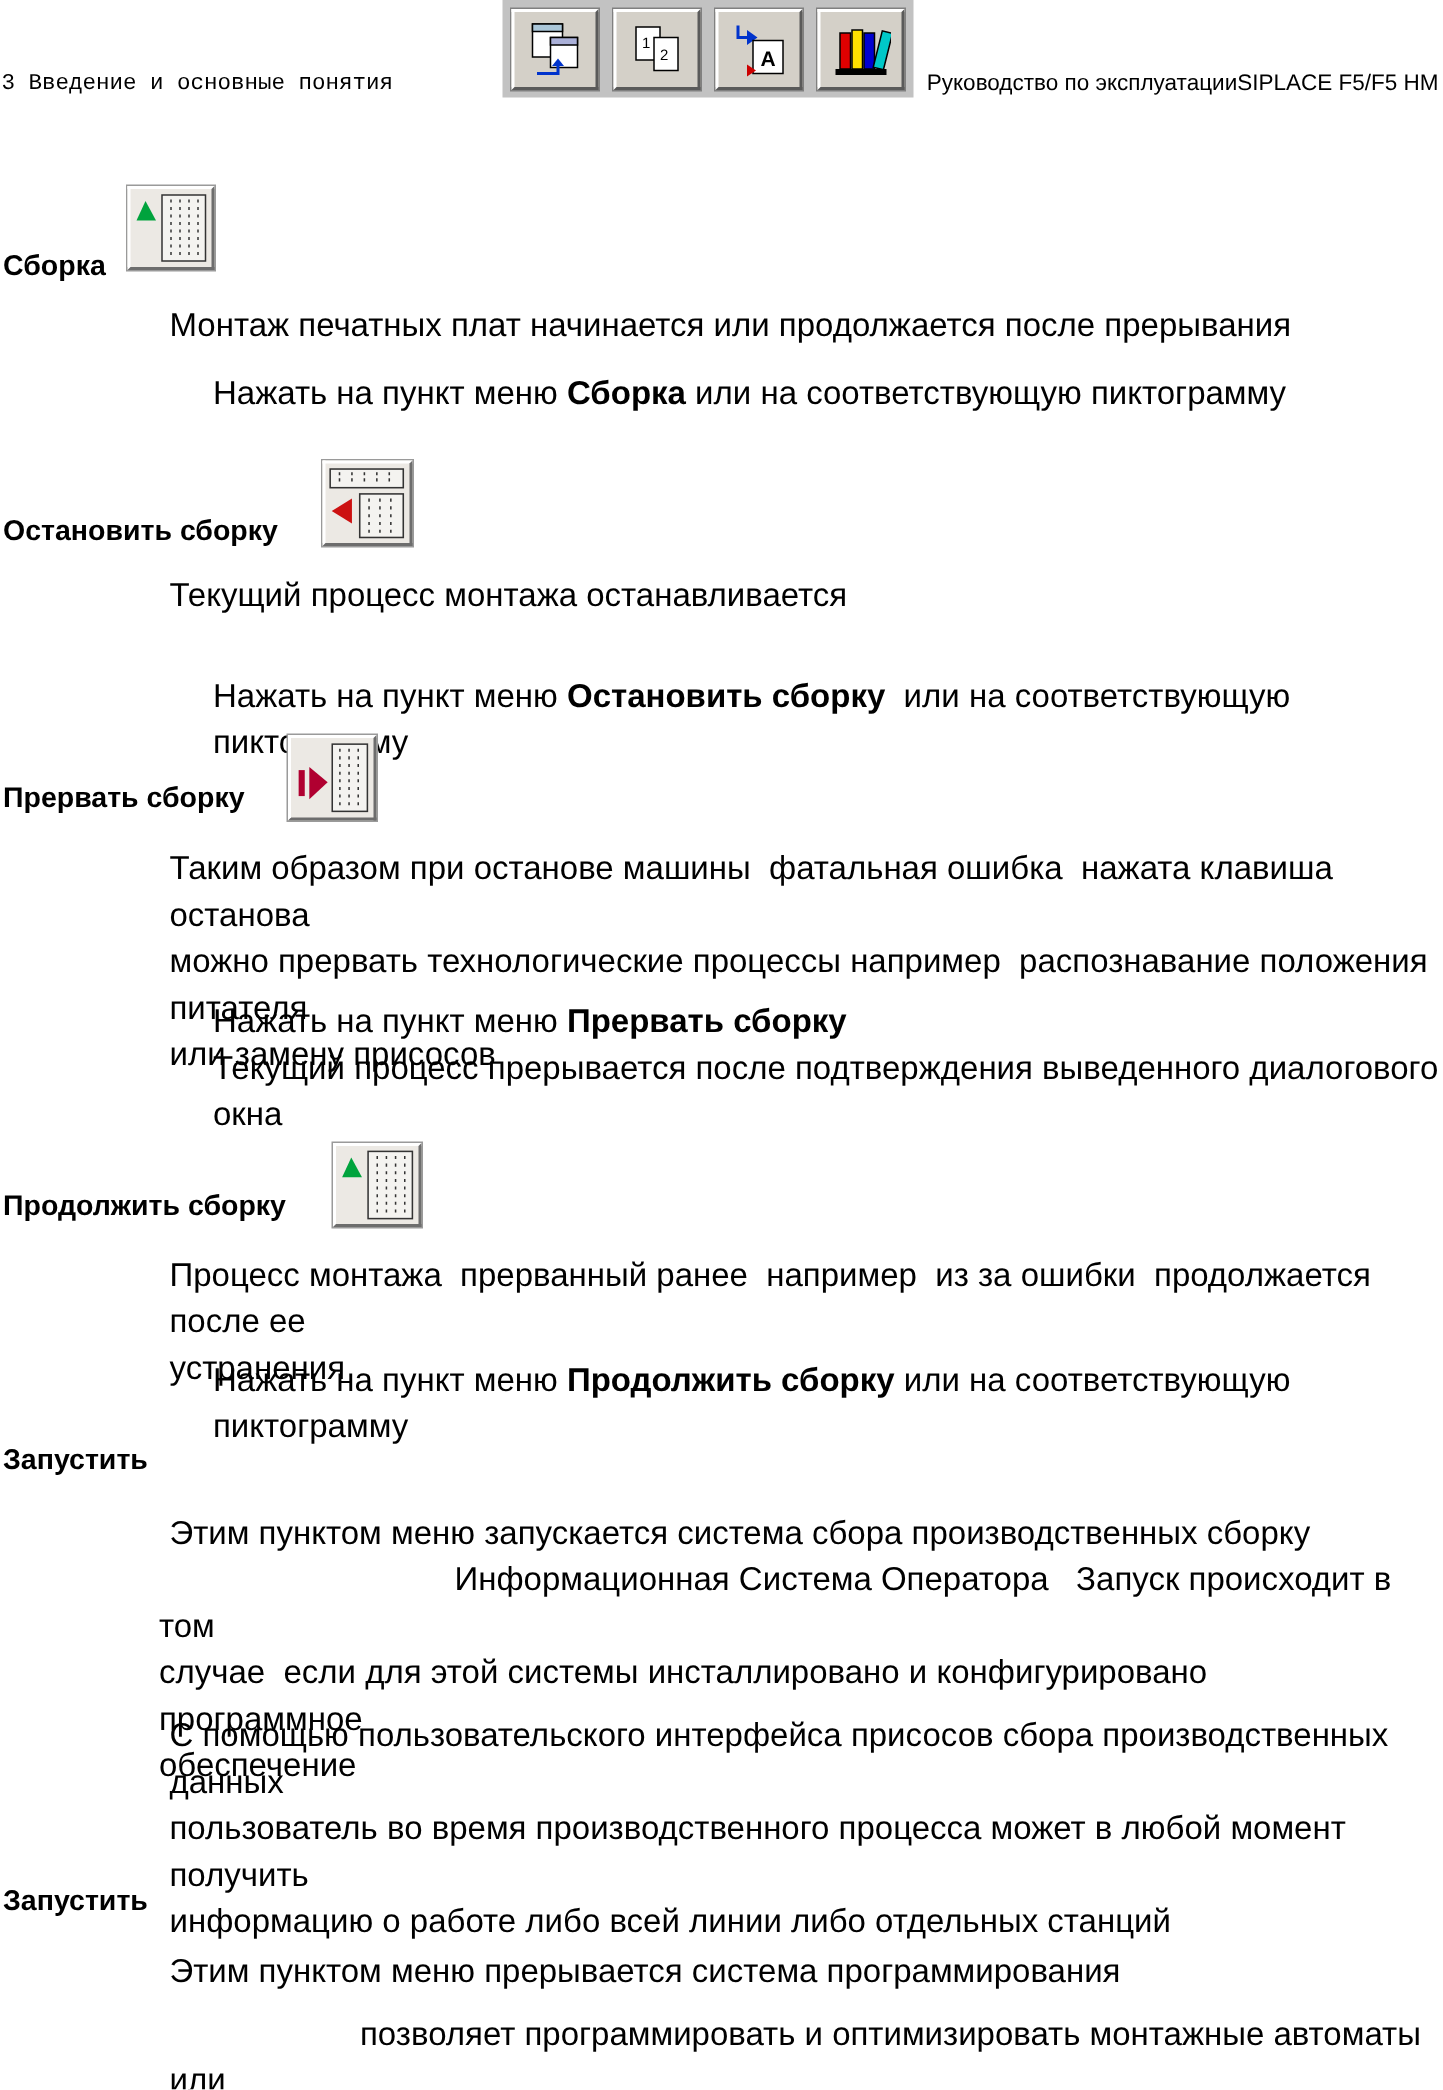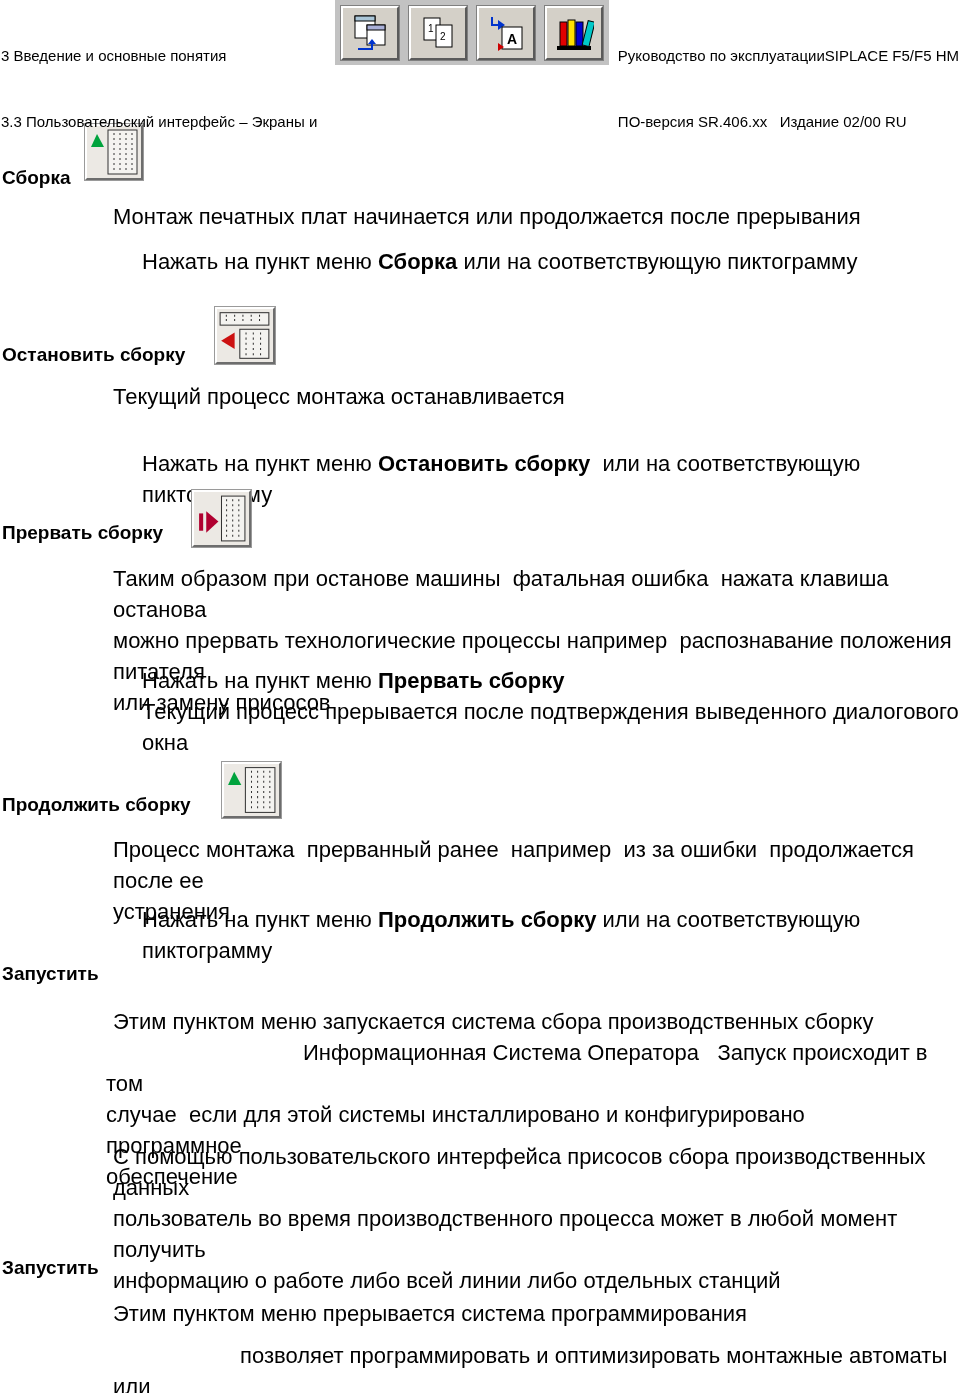--- a/index.html
+++ b/index.html
@@ -1,21 +1,21 @@
 <!DOCTYPE html>
 <html><head>
 <meta charset="utf-8">
 <style>
   * { margin:0; padding:0; box-sizing:border-box; }
   html,body { background:#ffffff; }
   body { font-family:"Liberation Sans", sans-serif; color:#000; }
   .page { position:relative; width:962px; height:1393px; background:#fff; overflow:hidden; }
 
   .hdr { position:absolute; font-size:15px; line-height:22px; white-space:pre; z-index:1; }
-  .hdr-left { top:1px; left:1px; }
+  .hdr-left { top:1px; left:1px;font-family:Liberation Mono, monospace; }
   .hdr-right { top:1px; right:3px; text-align:left; }
 
   .toolbar { position:absolute; left:335px; top:0; width:274px; height:65px;
              background:#c2c2c2; display:flex; align-items:center; justify-content:center;
              gap:10px; z-index:2; }
   .tb-btn { width:58px; height:54px; background:#d4d0c8; display:flex; align-items:center; justify-content:center;
             border-top:2px solid #ffffff; border-left:2px solid #ffffff;
             border-right:2px solid #5a5a5a; border-bottom:2px solid #5a5a5a;
             box-shadow:0 0 0 1px #808080; cursor:pointer; }
 
@@ -30,25 +30,23 @@
               border-right:2px solid #6d6d6d; border-bottom:2px solid #6d6d6d;
               box-shadow:0 0 0 1px #9a9a9a; cursor:pointer; }
 </style>
 </head>
 <body>
 
 <div class="page">
 
   <div class="hdr hdr-left">
     <div>3 Введение и основные понятия</div>
-    <div>3.3 Пользовательский интерфейс – Экраны и</div>
   </div>
   <div class="hdr hdr-right">
     <div>Руководство по эксплуатацииSIPLACE F5/F5 HM</div>
-    <div>ПО-версия SR.406.xx   Издание 02/00 RU</div>
   </div>
 
   <div class="toolbar">
     <div class="tb-btn">
       <svg width="40" height="40" viewBox="0 0 40 40">
         <rect x="5" y="3" width="20" height="22" fill="#fff" stroke="#000"></rect>
         <rect x="5" y="3" width="20" height="5" fill="#aac6d8" stroke="#000"></rect>
         <rect x="17" y="12" width="18" height="20" fill="#fff" stroke="#000"></rect>
         <rect x="17" y="12" width="18" height="5" fill="#aab0d8" stroke="#000"></rect>
         <path d="M8 36 h14 v-5" stroke="#0033cc" fill="none" stroke-width="2"></path>

